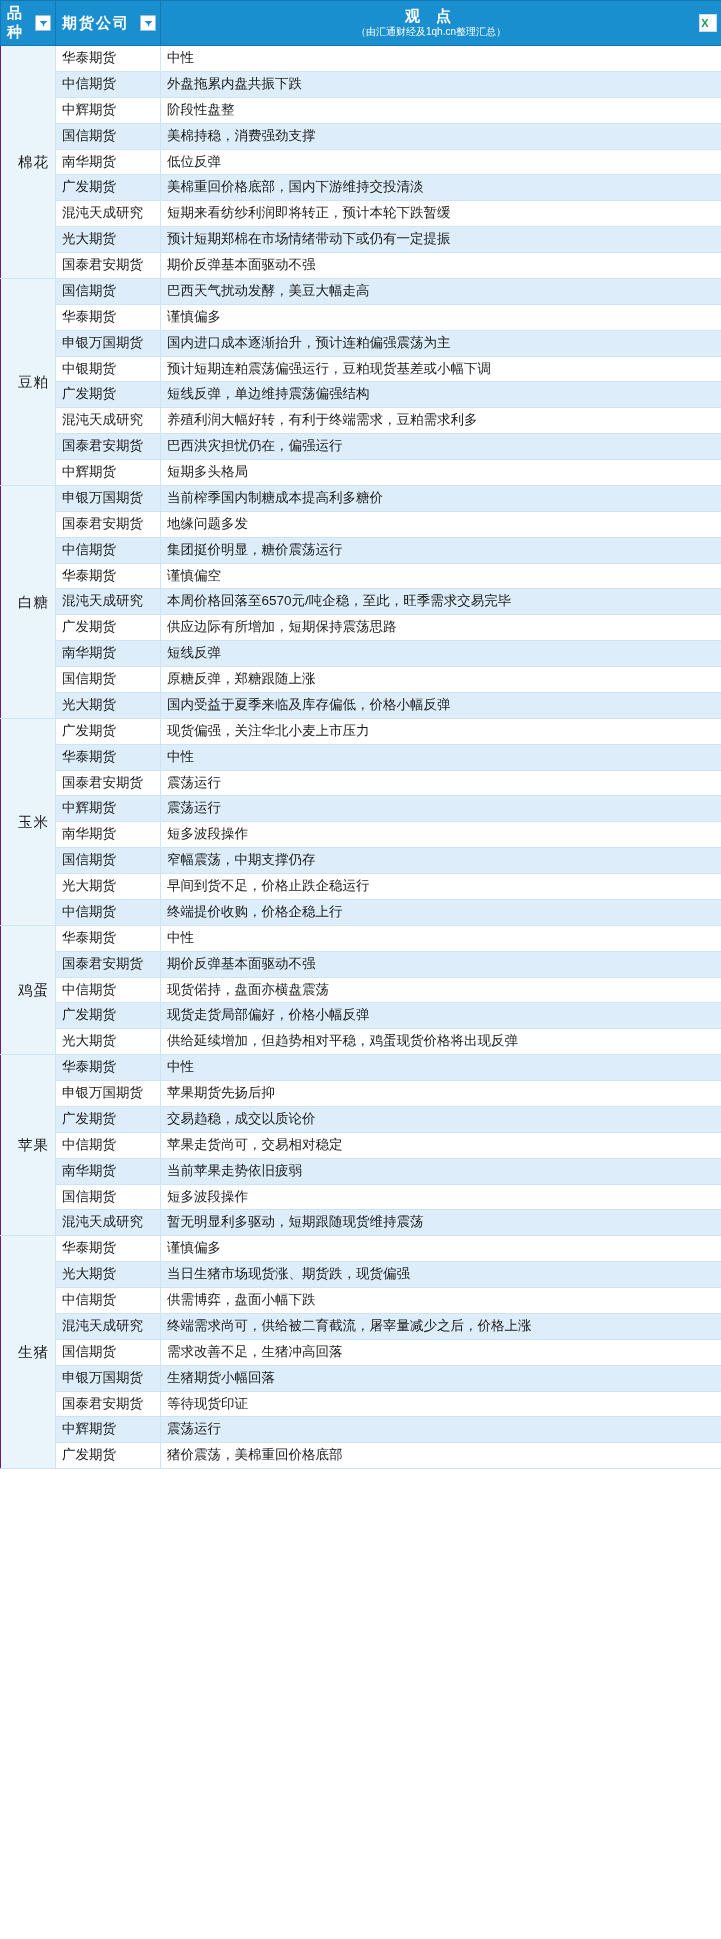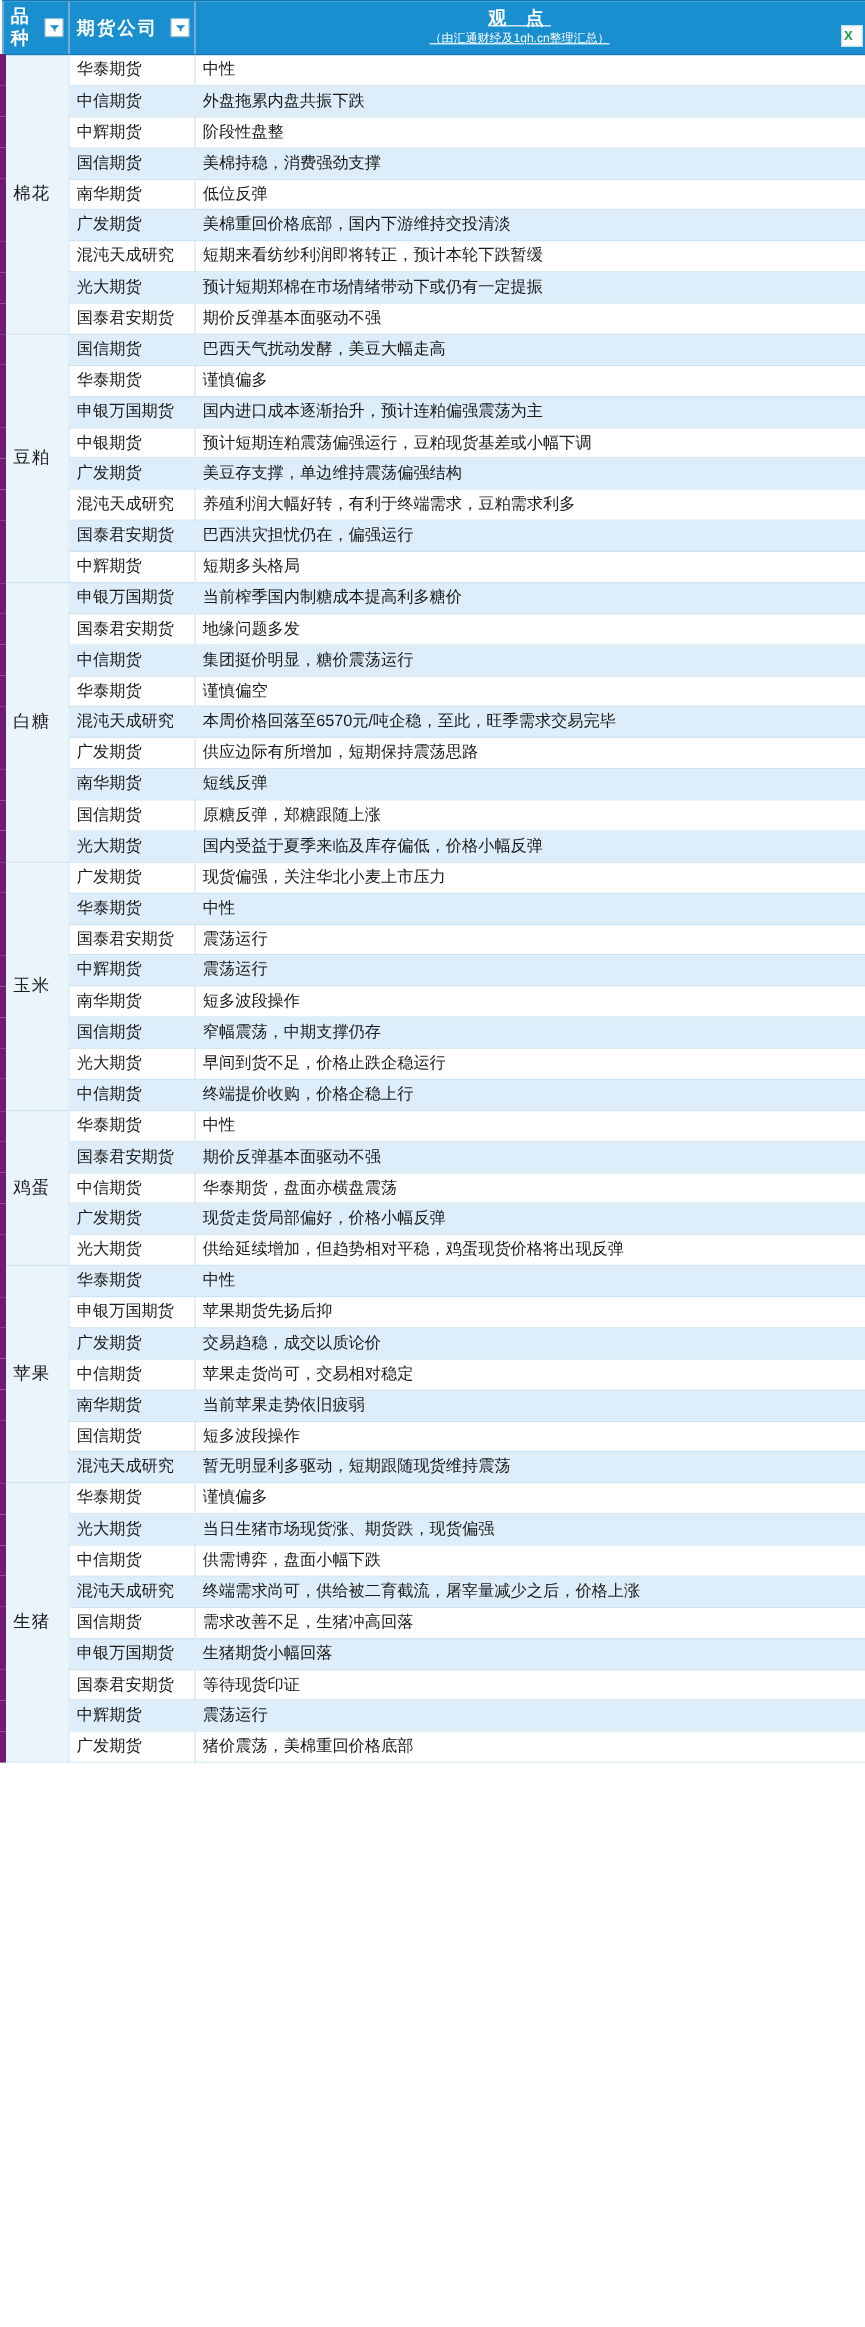--- a/index.html
+++ b/index.html
@@ -63,22 +63,21 @@
   }
   .th-view-sub {
     display: block;
     font-size: 10px;
     font-weight: normal;
     letter-spacing: 0px;
     margin-top: 1px;
   }
   .th-view-wrap {
     display: flex;
-    align-items: flex-end;
-    text-decoration: underline;
+    align-items: center;
   }
   .th-view-text {
     flex: 1 1 auto;
     text-align: center;
   }
   .corner-icon {
     flex: 0 0 auto;
     width: 16px;
     height: 16px;
     background: #ffffff;
@@ -96,25 +95,25 @@
     font-size: 13.5px;
     color: #1a1a1a;
     border: 1px solid #cfe4f2;
     padding: 4px 6px;
     vertical-align: middle;
     line-height: 1.25;
     white-space: nowrap;
     overflow: hidden;
   }
   td.cat {
-    text-align: left;
+    text-align: right;
     font-size: 14.5px;
     letter-spacing: 1px;
     background: #eaf4fb;
-    border-left: 5px solid #701a75;
+    border-left: 1px solid #701a75;
   }
   td.firm { }
   td.view { }
 
   tr.band-a td.firm, tr.band-a td.view { background: #ffffff; }
   tr.band-b td.firm, tr.band-b td.view { background: #ddeefa; }
 
   .grp-top td { border-top: 1px solid #b9d8ec; }
 </style>
 </head>
@@ -209,21 +208,21 @@
       <tr class="band-b">
         <td class="firm">申银万国期货</td>
         <td class="view">国内进口成本逐渐抬升，预计连粕偏强震荡为主</td>
       </tr>
       <tr class="band-a">
         <td class="firm">中银期货</td>
         <td class="view">预计短期连粕震荡偏强运行，豆粕现货基差或小幅下调</td>
       </tr>
       <tr class="band-b">
         <td class="firm">广发期货</td>
-        <td class="view">美豆存支撑，单边维持震荡偏强结构</td>
+        <td class="view">短线反弹，单边维持震荡偏强结构</td>
       </tr>
       <tr class="band-a">
         <td class="firm">混沌天成研究</td>
         <td class="view">养殖利润大幅好转，有利于终端需求，豆粕需求利多</td>
       </tr>
       <tr class="band-b">
         <td class="firm">国泰君安期货</td>
         <td class="view">巴西洪灾担忧仍在，偏强运行</td>
       </tr>
       <tr class="band-a">
@@ -304,21 +303,21 @@
         <td class="cat" rowspan="5">鸡蛋</td>
         <td class="firm">华泰期货</td>
         <td class="view">中性</td>
       </tr>
       <tr class="band-b">
         <td class="firm">国泰君安期货</td>
         <td class="view">期价反弹基本面驱动不强</td>
       </tr>
       <tr class="band-a">
         <td class="firm">中信期货</td>
-        <td class="view">华泰期货，盘面亦横盘震荡</td>
+        <td class="view">现货偌持，盘面亦横盘震荡</td>
       </tr>
       <tr class="band-b">
         <td class="firm">广发期货</td>
         <td class="view">现货走货局部偏好，价格小幅反弹</td>
       </tr>
       <tr class="band-a">
         <td class="firm">光大期货</td>
         <td class="view">供给延续增加，但趋势相对平稳，鸡蛋现货价格将出现反弹</td>
       </tr>
       <tr class="band-b grp-top">

